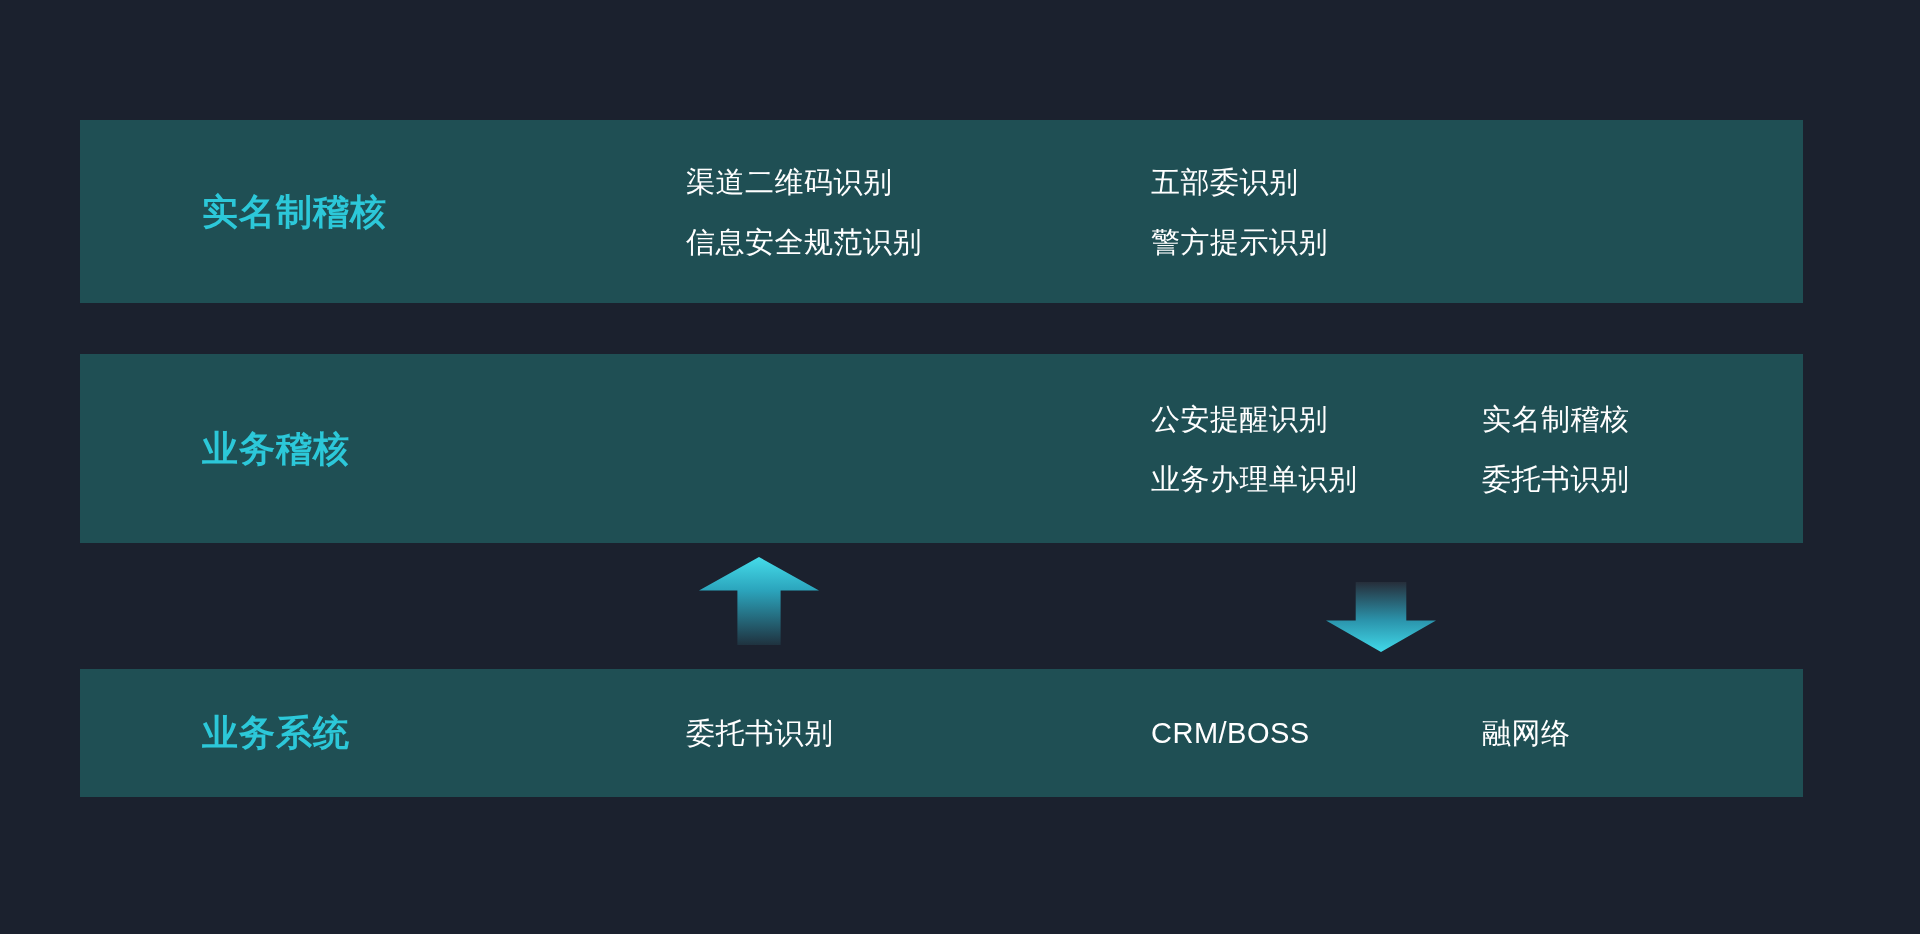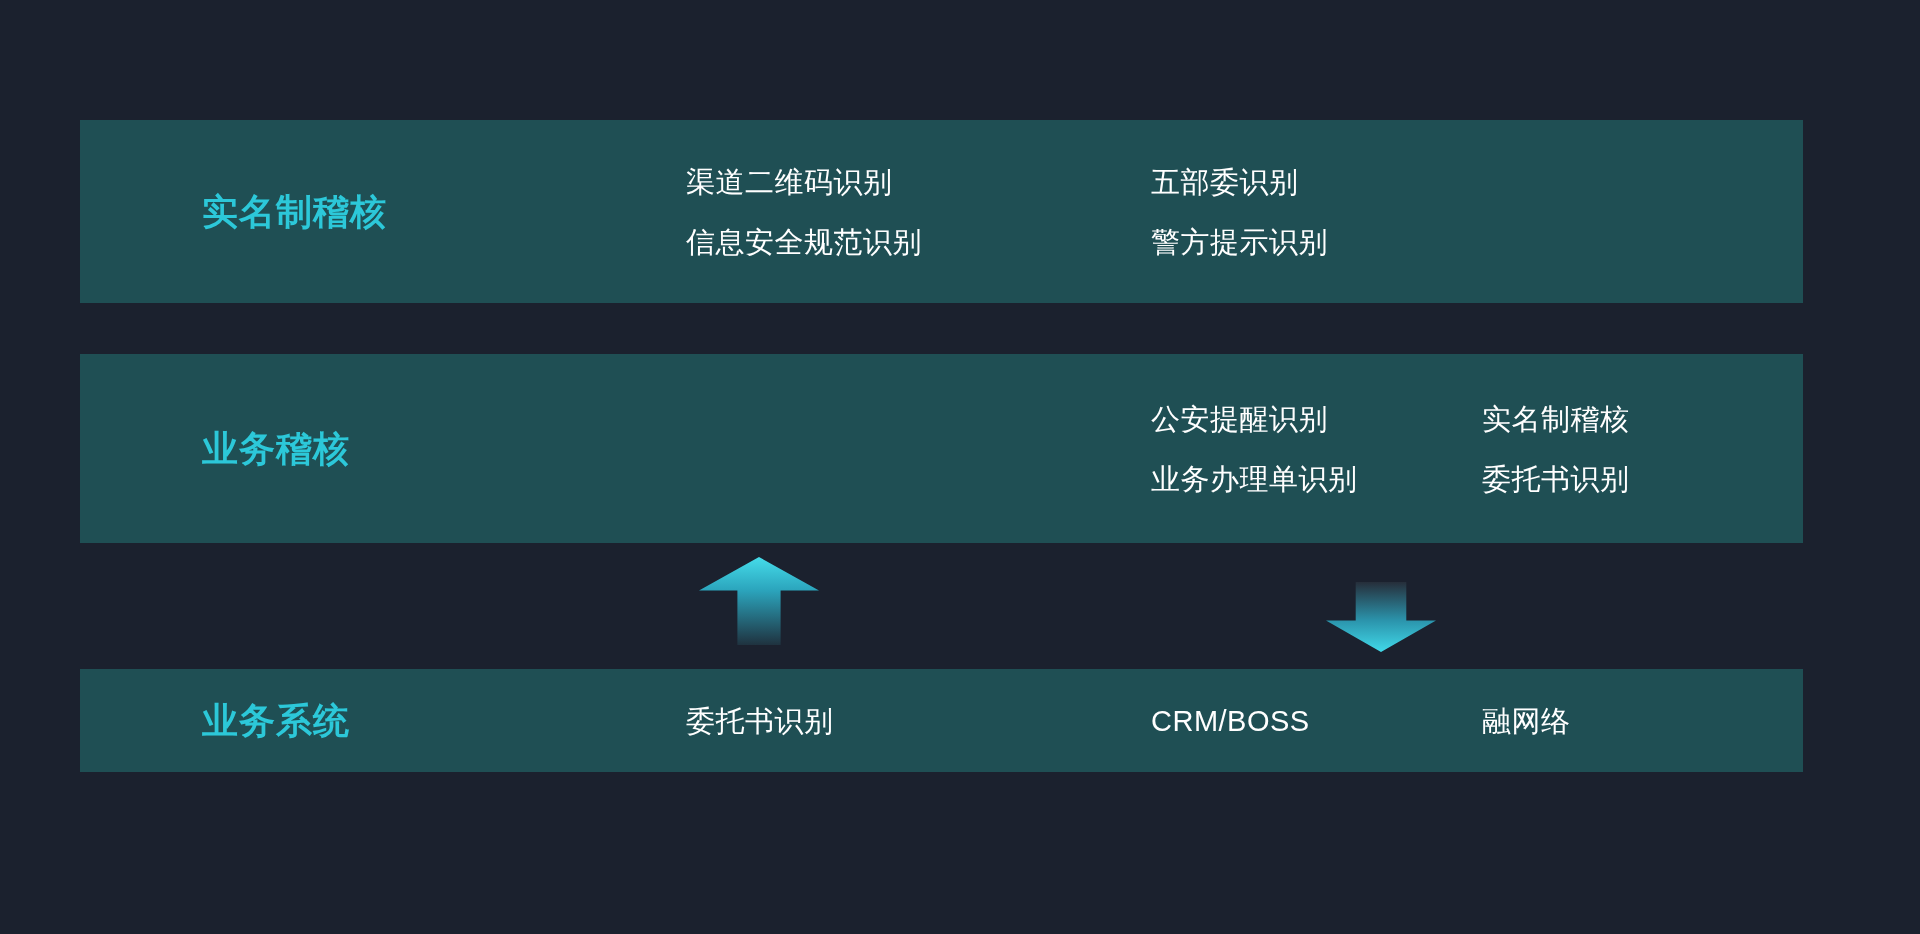--- a/index.html
+++ b/index.html
@@ -15,21 +15,21 @@
     overflow: hidden;
   }
   .band {
     position: absolute;
     left: 80px;
     width: 1723px;
     background: #1F4F54;
   }
   .band-1 { top: 120px;  height: 183px; }
   .band-2 { top: 354px;  height: 189px; }
-  .band-3 { top: 669px;  height: 103px; }
+  .band-3 { top: 669px;  height: 128px; }
   .band-title {
     position: absolute;
     left: 122px; top: 50%;
     transform: translateY(-50%);
     color: #2CC8D9;
     font-size: 36px;
     font-weight: 600;
     letter-spacing: 1px;
     white-space: nowrap;
   }

